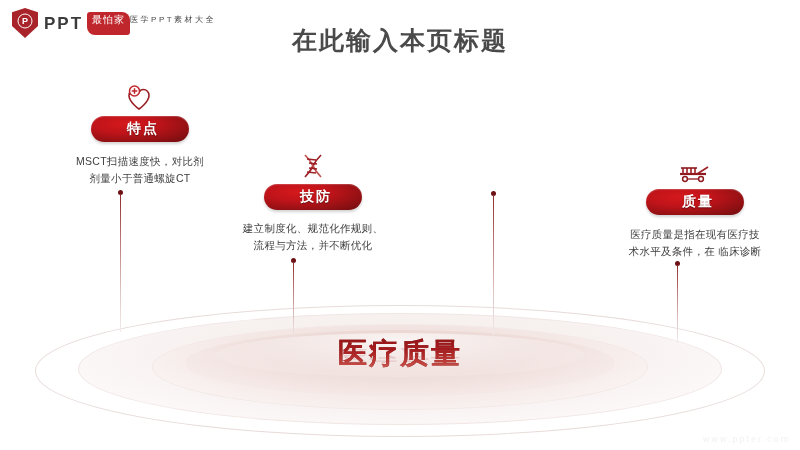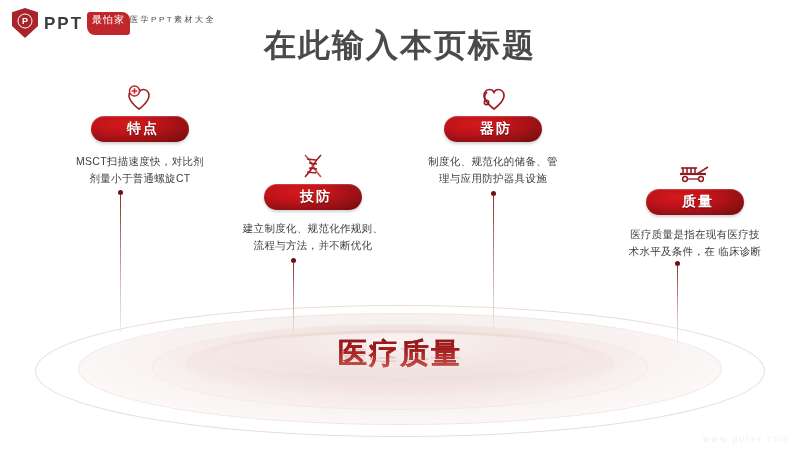--- a/index.html
+++ b/index.html
@@ -94,21 +94,21 @@
     white-space: nowrap;
   }
 
   
   .page-title {
     position: absolute;
     left: 0;
     top: 24px;
     width: 800px;
     text-align: center;
-    font-size: 32px;
+    font-size: 25px;
     font-weight: bold;
     color: #4a4a4a;
     letter-spacing: 2px;
   }
 
   
   .stage { position: absolute; left: 0; top: 0; width: 800px; height: 450px; }
   .ell {
     position: absolute;
     border-radius: 50%;
@@ -315,34 +315,20 @@
         <path d="M25 25 C25 25 20 20 17 14 C14 8 9 3 9 3" fill="none" stroke="#c0524f" stroke-width="1.7"></path>
         <path d="M11 20 L20 21 M13 16 L21 17 M13 11 L21 12 M11 7 L20 8" stroke="#9b1f24" stroke-width="1.4"></path>
       </svg>
     </div>
     <div class="badge">
       <span>技防</span>
     </div>
     <div class="desc">建立制度化、规范化作规则、<br>流程与方法，并不断优化</div>
   </div>
 
-  <div class="item" style="left:398px; top:82px; width:190px;">
-    <div class="item-icon">
-      <svg width="34" height="28" viewBox="0 0 34 28" aria-hidden="true">
-        <path d="M18 25 C18 25 8 18 8 11.5 C8 7.5 11 5.5 13.5 5.5 C15.6 5.5 17.3 6.9 18 8.3
-                 C18.7 6.9 20.4 5.5 22.5 5.5 C25 5.5 28 7.5 28 11.5 C28 18 18 25 18 25 Z" fill="none" stroke="#9b1f24" stroke-width="1.7"></path>
-        <path d="M11 8 C8 11 8 15 10.5 17" fill="none" stroke="#8e1a1f" stroke-width="1.6"></path>
-        <circle cx="10.5" cy="18.5" r="2.2" fill="none" stroke="#8e1a1f" stroke-width="1.5"></circle>
-      </svg>
-    </div>
-    <div class="badge">
-      <span>器防</span>
-    </div>
-    <div class="desc">制度化、规范化的储备、管<br>理与应用防护器具设施</div>
-  </div>
 
   <div class="item" style="left:600px; top:155px; width:190px;">
     <div class="item-icon">
       <svg width="38" height="24" viewBox="0 0 38 24" aria-hidden="true">
         <path d="M4 13 L30 13" stroke="#8e1a1f" stroke-width="2.2"></path>
         <path d="M7 13 L7 7 M11 13 L11 7 M15 13 L15 7 M19 13 L19 7" stroke="#9b1f24" stroke-width="1.6"></path>
         <path d="M5 7 L21 7" stroke="#8e1a1f" stroke-width="1.6"></path>
         <path d="M21 13 L32 6" stroke="#9b1f24" stroke-width="1.6"></path>
         <circle cx="9" cy="18" r="2.4" fill="none" stroke="#8e1a1f" stroke-width="1.5"></circle>
         <circle cx="25" cy="18" r="2.4" fill="none" stroke="#8e1a1f" stroke-width="1.5"></circle>

